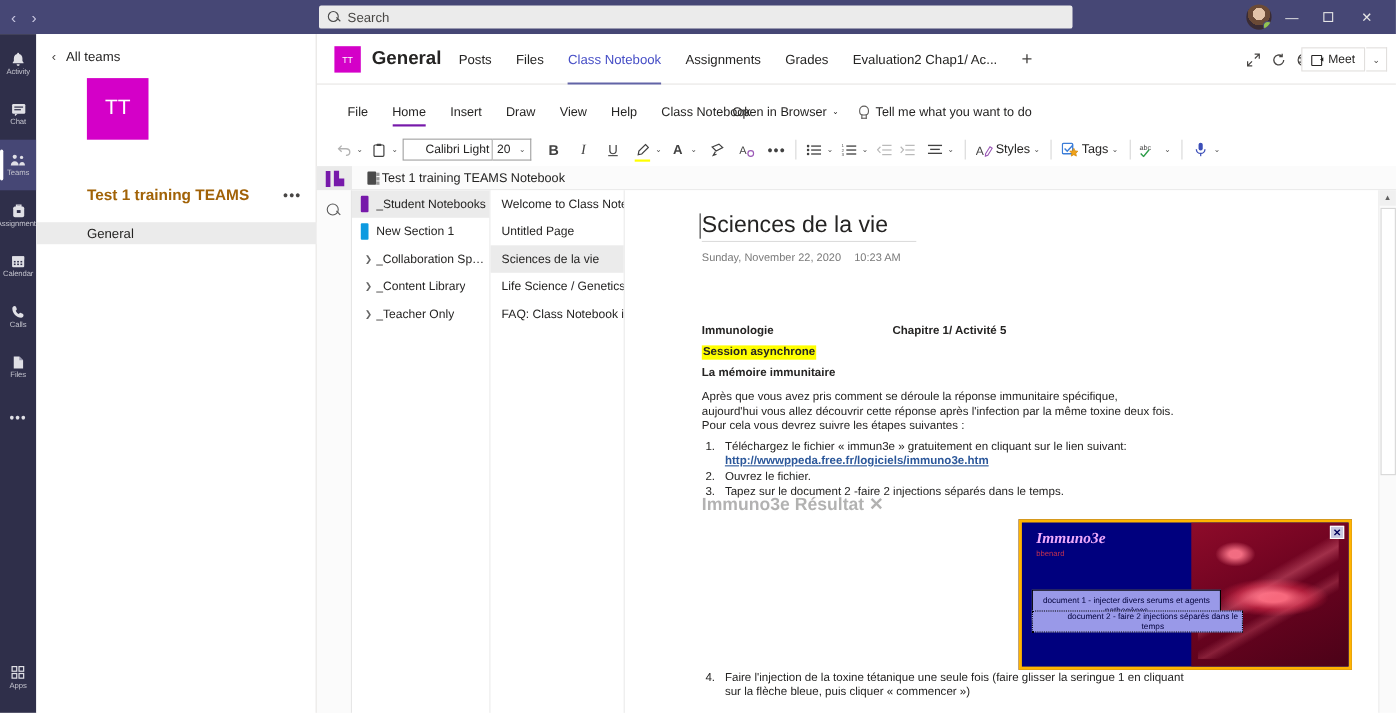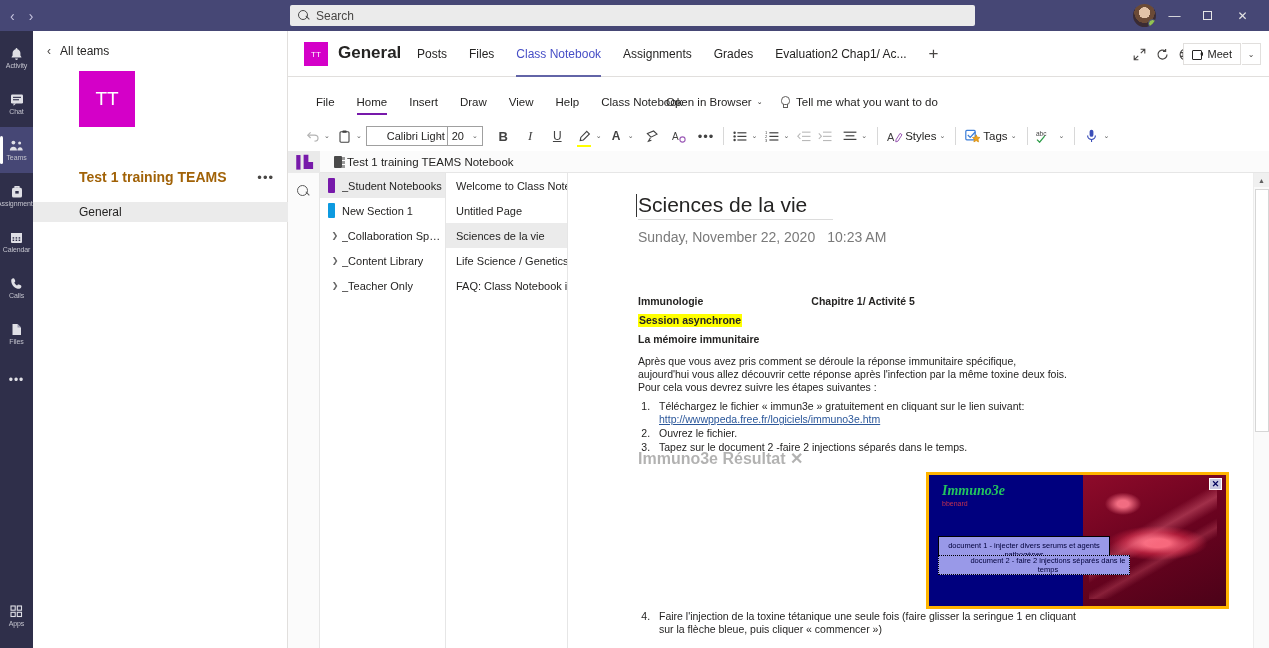--- a/index.html
+++ b/index.html
@@ -265,31 +265,31 @@
     background:#ffffff; overflow:hidden;
   }
   #pg-title {
     position:absolute; left:70px; top:20px; font-size:21px; color:#252423;
     font-weight:300; border-bottom:1px solid #dcdcdc; padding-bottom:2px; padding-right:26px;
   }
   #pg-title::before {
     content:""; position:absolute; left:-2px; top:1px; width:1px; height:23px; background:#333;
   }
   #pg-date {
-    position:absolute; left:70px; top:56px; font-size:14px; color:#7a7a7a; display:flex; gap:12px;
+    position:absolute; left:70px; top:56px; font-size:10px; color:#7a7a7a; display:flex; gap:12px;
   }
   .body-txt { position:absolute; left:70px; font-size:10.5px; color:#252423; line-height:13px; }
   #line-immuno { top:122px; font-weight:bold; display:flex; }
   #line-immuno .lbl2 { margin-left:108px; }
   #line-session { top:141px; font-weight:bold; background:#ffff00; padding:0 1px; }
   #line-memoire { top:160px; font-weight:bold; }
   #para1 { top:182px; width:432px; }
   #ol1 { position:absolute; left:85px; top:227px; width:420px; font-size:10.5px; color:#252423; }
   #ol1 li { margin-bottom:1px; line-height:13px; padding-left:6px; }
-  #ol1 a { color:#2b579a; text-decoration:underline; }
+  #ol1 a { color:#2b579a; text-decoration:underline;font-weight:bold; }
   #ol2 { position:absolute; left:85px; top:437px; width:430px; font-size:10.5px; color:#252423; }
   #ol2 li { line-height:13px; padding-left:6px; }
   #hidden-line {
     position:absolute; left:70px; top:276px; font-size:16px; color:#252423; font-weight:bold;
   }
 
   
   #img-immuno {
     position:absolute; left:358px; top:299px; width:303px; height:137px;
     border:3px solid #ffb400; background:#00007e; overflow:hidden;
@@ -303,21 +303,21 @@
     transform:rotate(0deg);
   }
   #img-photo .streak {
     position:absolute; left:6px; top:4px; width:128px; height:120px;
     background:
       linear-gradient(150deg, rgba(0,0,0,0) 40%, rgba(255,130,150,.35) 47%, rgba(0,0,0,0) 54%),
       linear-gradient(150deg, rgba(0,0,0,0) 58%, rgba(255,120,140,.25) 63%, rgba(0,0,0,0) 68%);
   }
   #img-logo {
     position:absolute; left:13px; top:8px; font-size:14px; font-style:italic; font-weight:bold;
-    color:#22c55e; font-family:"Liberation Serif", serif;
+    color:#f0abfc; font-family:"Liberation Serif", serif;
   }
   #img-sub {
     position:absolute; left:13px; top:25px; font-size:7px; color:#c03050;
   }
   #img-close {
     position:absolute; right:4px; top:3px; width:13px; height:12px; background:#c8c8e0;
     border:1px solid #fff; color:#00005a; font-size:9px; font-weight:bold;
     display:flex; align-items:center; justify-content:center; cursor:pointer;
   }
   .img-doc {

